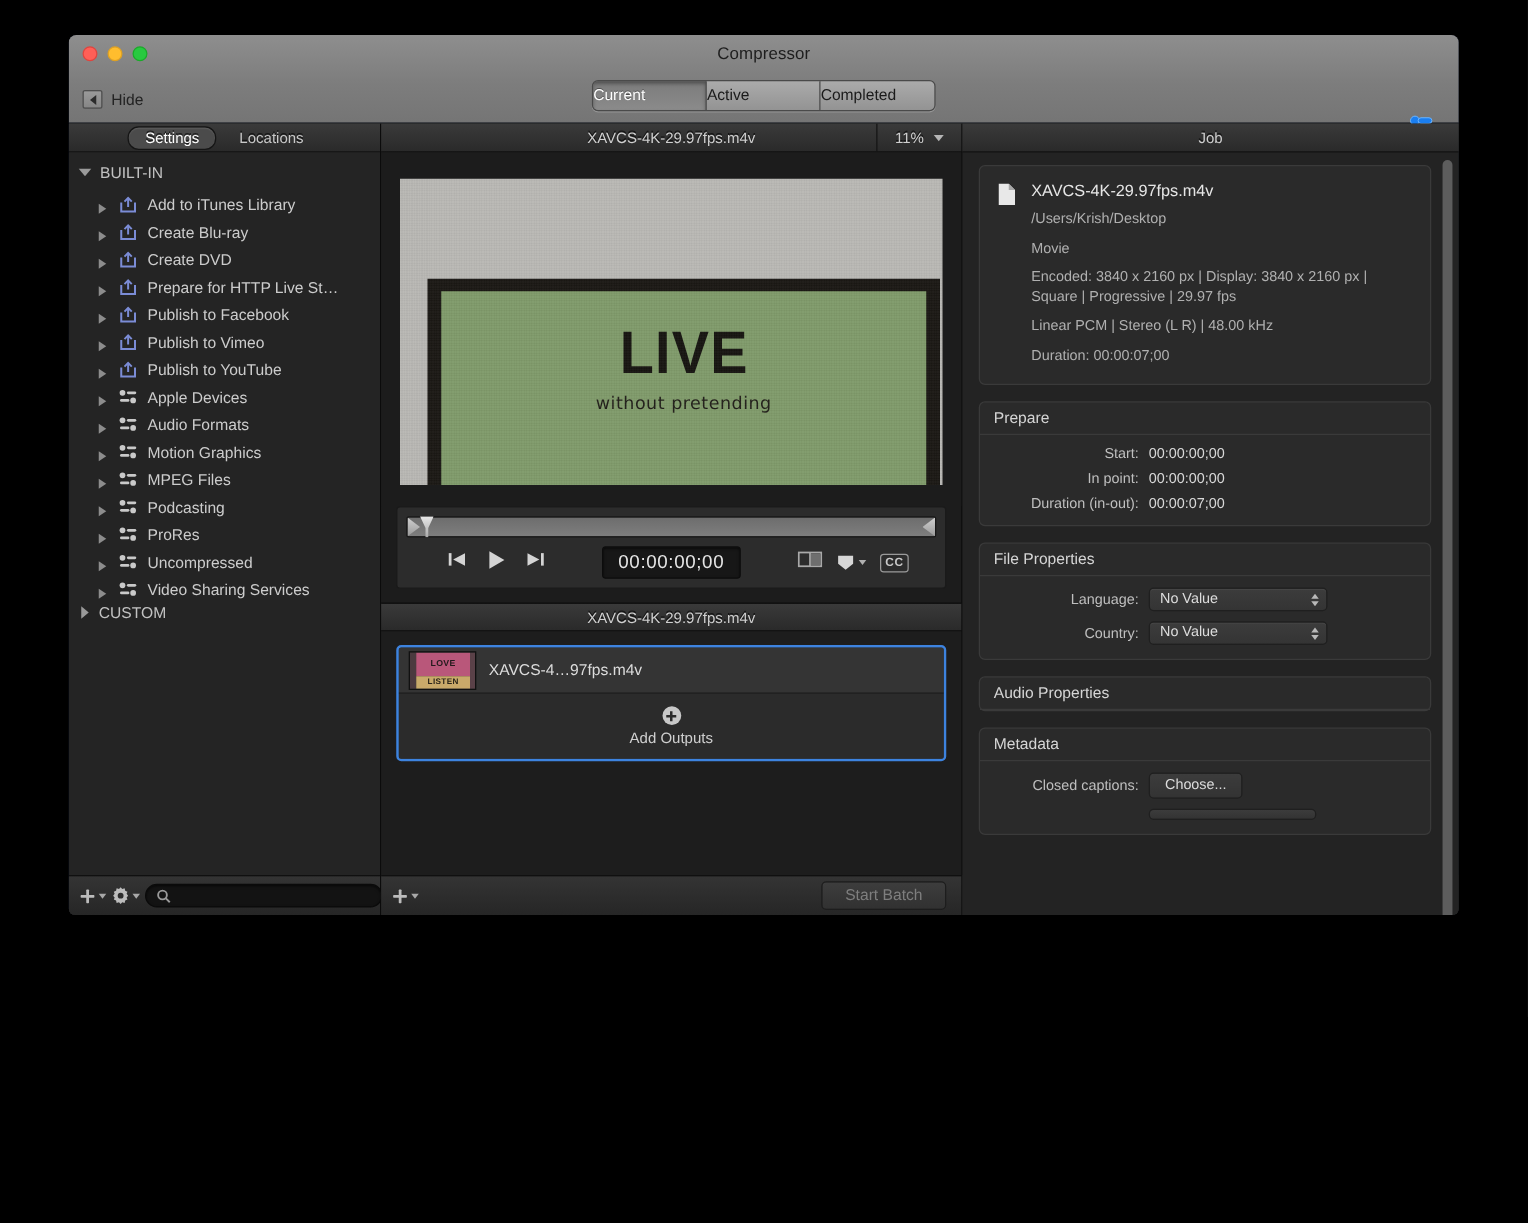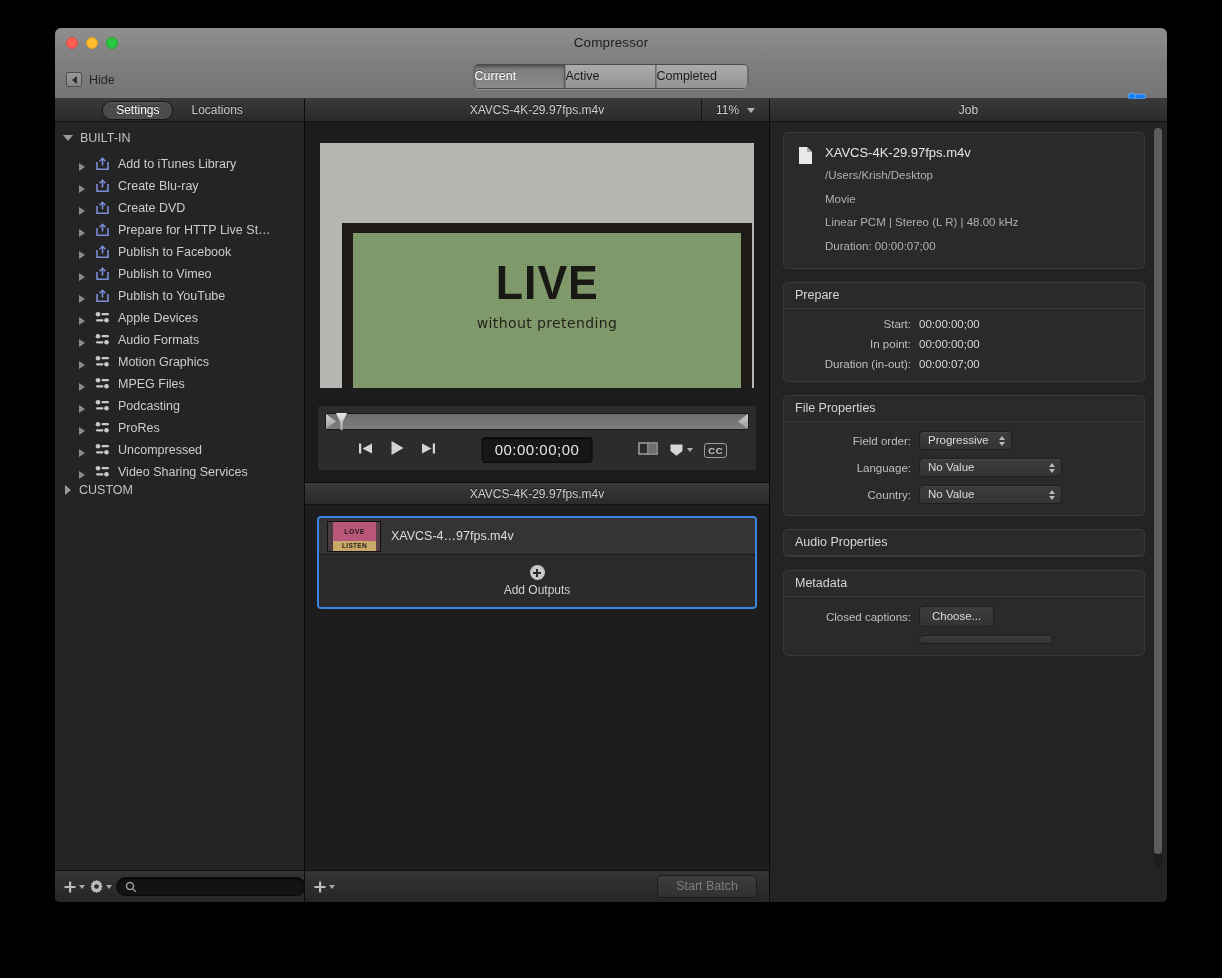--- a/index.html
+++ b/index.html
@@ -7,21 +7,21 @@
     width: 1222px; height: 978px;
     background: #000;
     font-family: "Liberation Sans", sans-serif;
     overflow: hidden;
   }
 
   
   #window {
     position: absolute;
     left: 55px; top: 28px;
-    width: 1112px; height: 874px;
+    width: 1112px; height: 704px;
     border-radius: 6px 6px 5px 5px;
     overflow: hidden;
     background: #0f172a;
     box-shadow: 0 10px 40px rgba(0,0,0,0.8);
   }
 
   
   #titlebar {
     position: relative;
     height: 71px;
@@ -970,20 +970,21 @@
           <span id="file-doc-icon">
             <svg width="15" height="19" viewBox="0 0 15 19">
               <path d="M1 1h8l5 5v12H1Z" fill="#e8e8e8"></path>
               <path d="M9 1v5h5Z" fill="#a8a8a8"></path>
             </svg>
           </span>
           <div id="file-lines">
             <div id="file-name">XAVCS-4K-29.97fps.m4v</div>
             <div class="file-meta">/Users/Krish/Desktop</div>
             <div class="file-meta">Movie</div>
+            <div class="file-meta">Encoded: 3840 x 2160 px | Display: 3840 x 2160 px | Square | Progressive | 29.97 fps</div>
             <div class="file-meta">Linear PCM | Stereo (L R) | 48.00 kHz</div>
             <div class="file-meta">Duration: 00:00:07;00</div>
           </div>
         </div>
 
         <div class="insp-card">
           <div class="card-title">Prepare</div>
           <div class="card-body">
             <div class="frow">
               <div class="flabel">Start:</div>
@@ -996,30 +997,20 @@
             <div class="frow">
               <div class="flabel">Duration (in-out):</div>
               <div class="fvalue">00:00:07;00</div>
             </div>
           </div>
         </div>
 
         <div class="insp-card">
           <div class="card-title">File Properties</div>
           <div class="card-body">
-            <div class="frow">
-              <div class="flabel">Field order:</div>
-              <div class="popup w-prog">
-                <span>Progressive</span>
-                <span class="arrows">
-                    <i class="up"></i>
-                    <i class="dn"></i>
-                  </span>
-              </div>
-            </div>
             <div class="frow">
               <div class="flabel">Language:</div>
               <div class="popup w-val">
                 <span>No Value</span>
                 <span class="arrows">
                     <i class="up"></i>
                     <i class="dn"></i>
                   </span>
               </div>
             </div>

